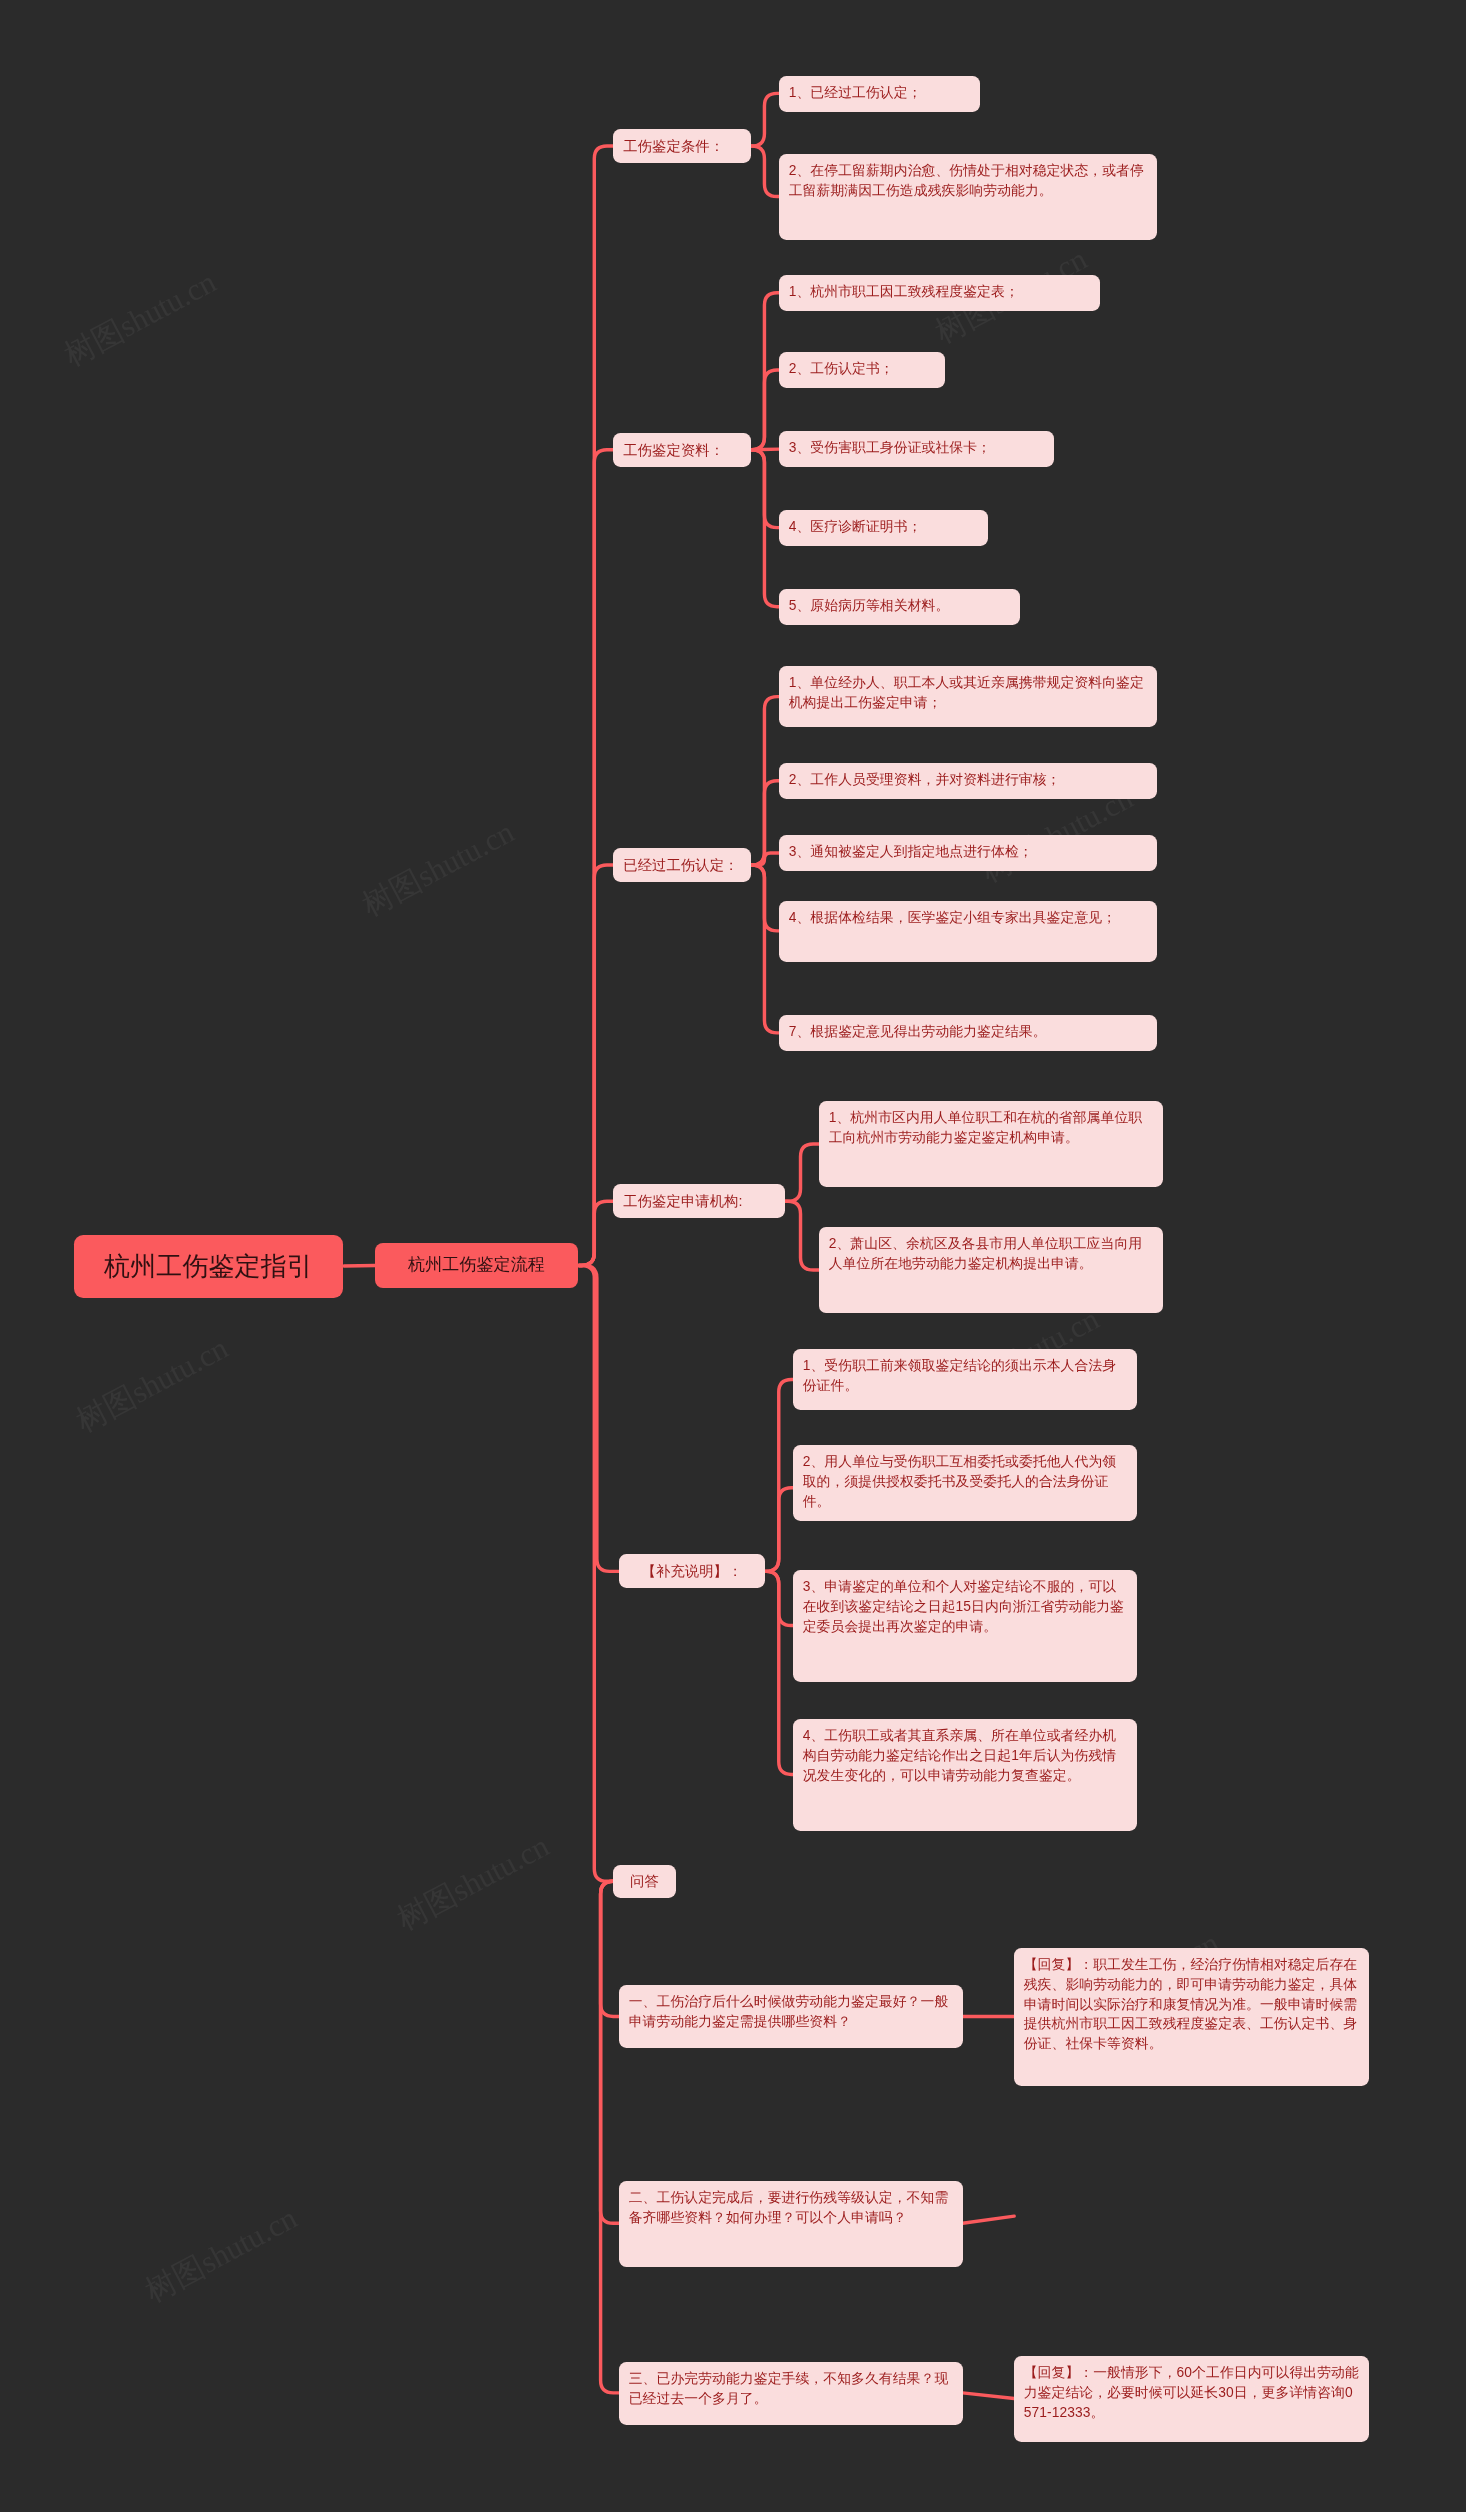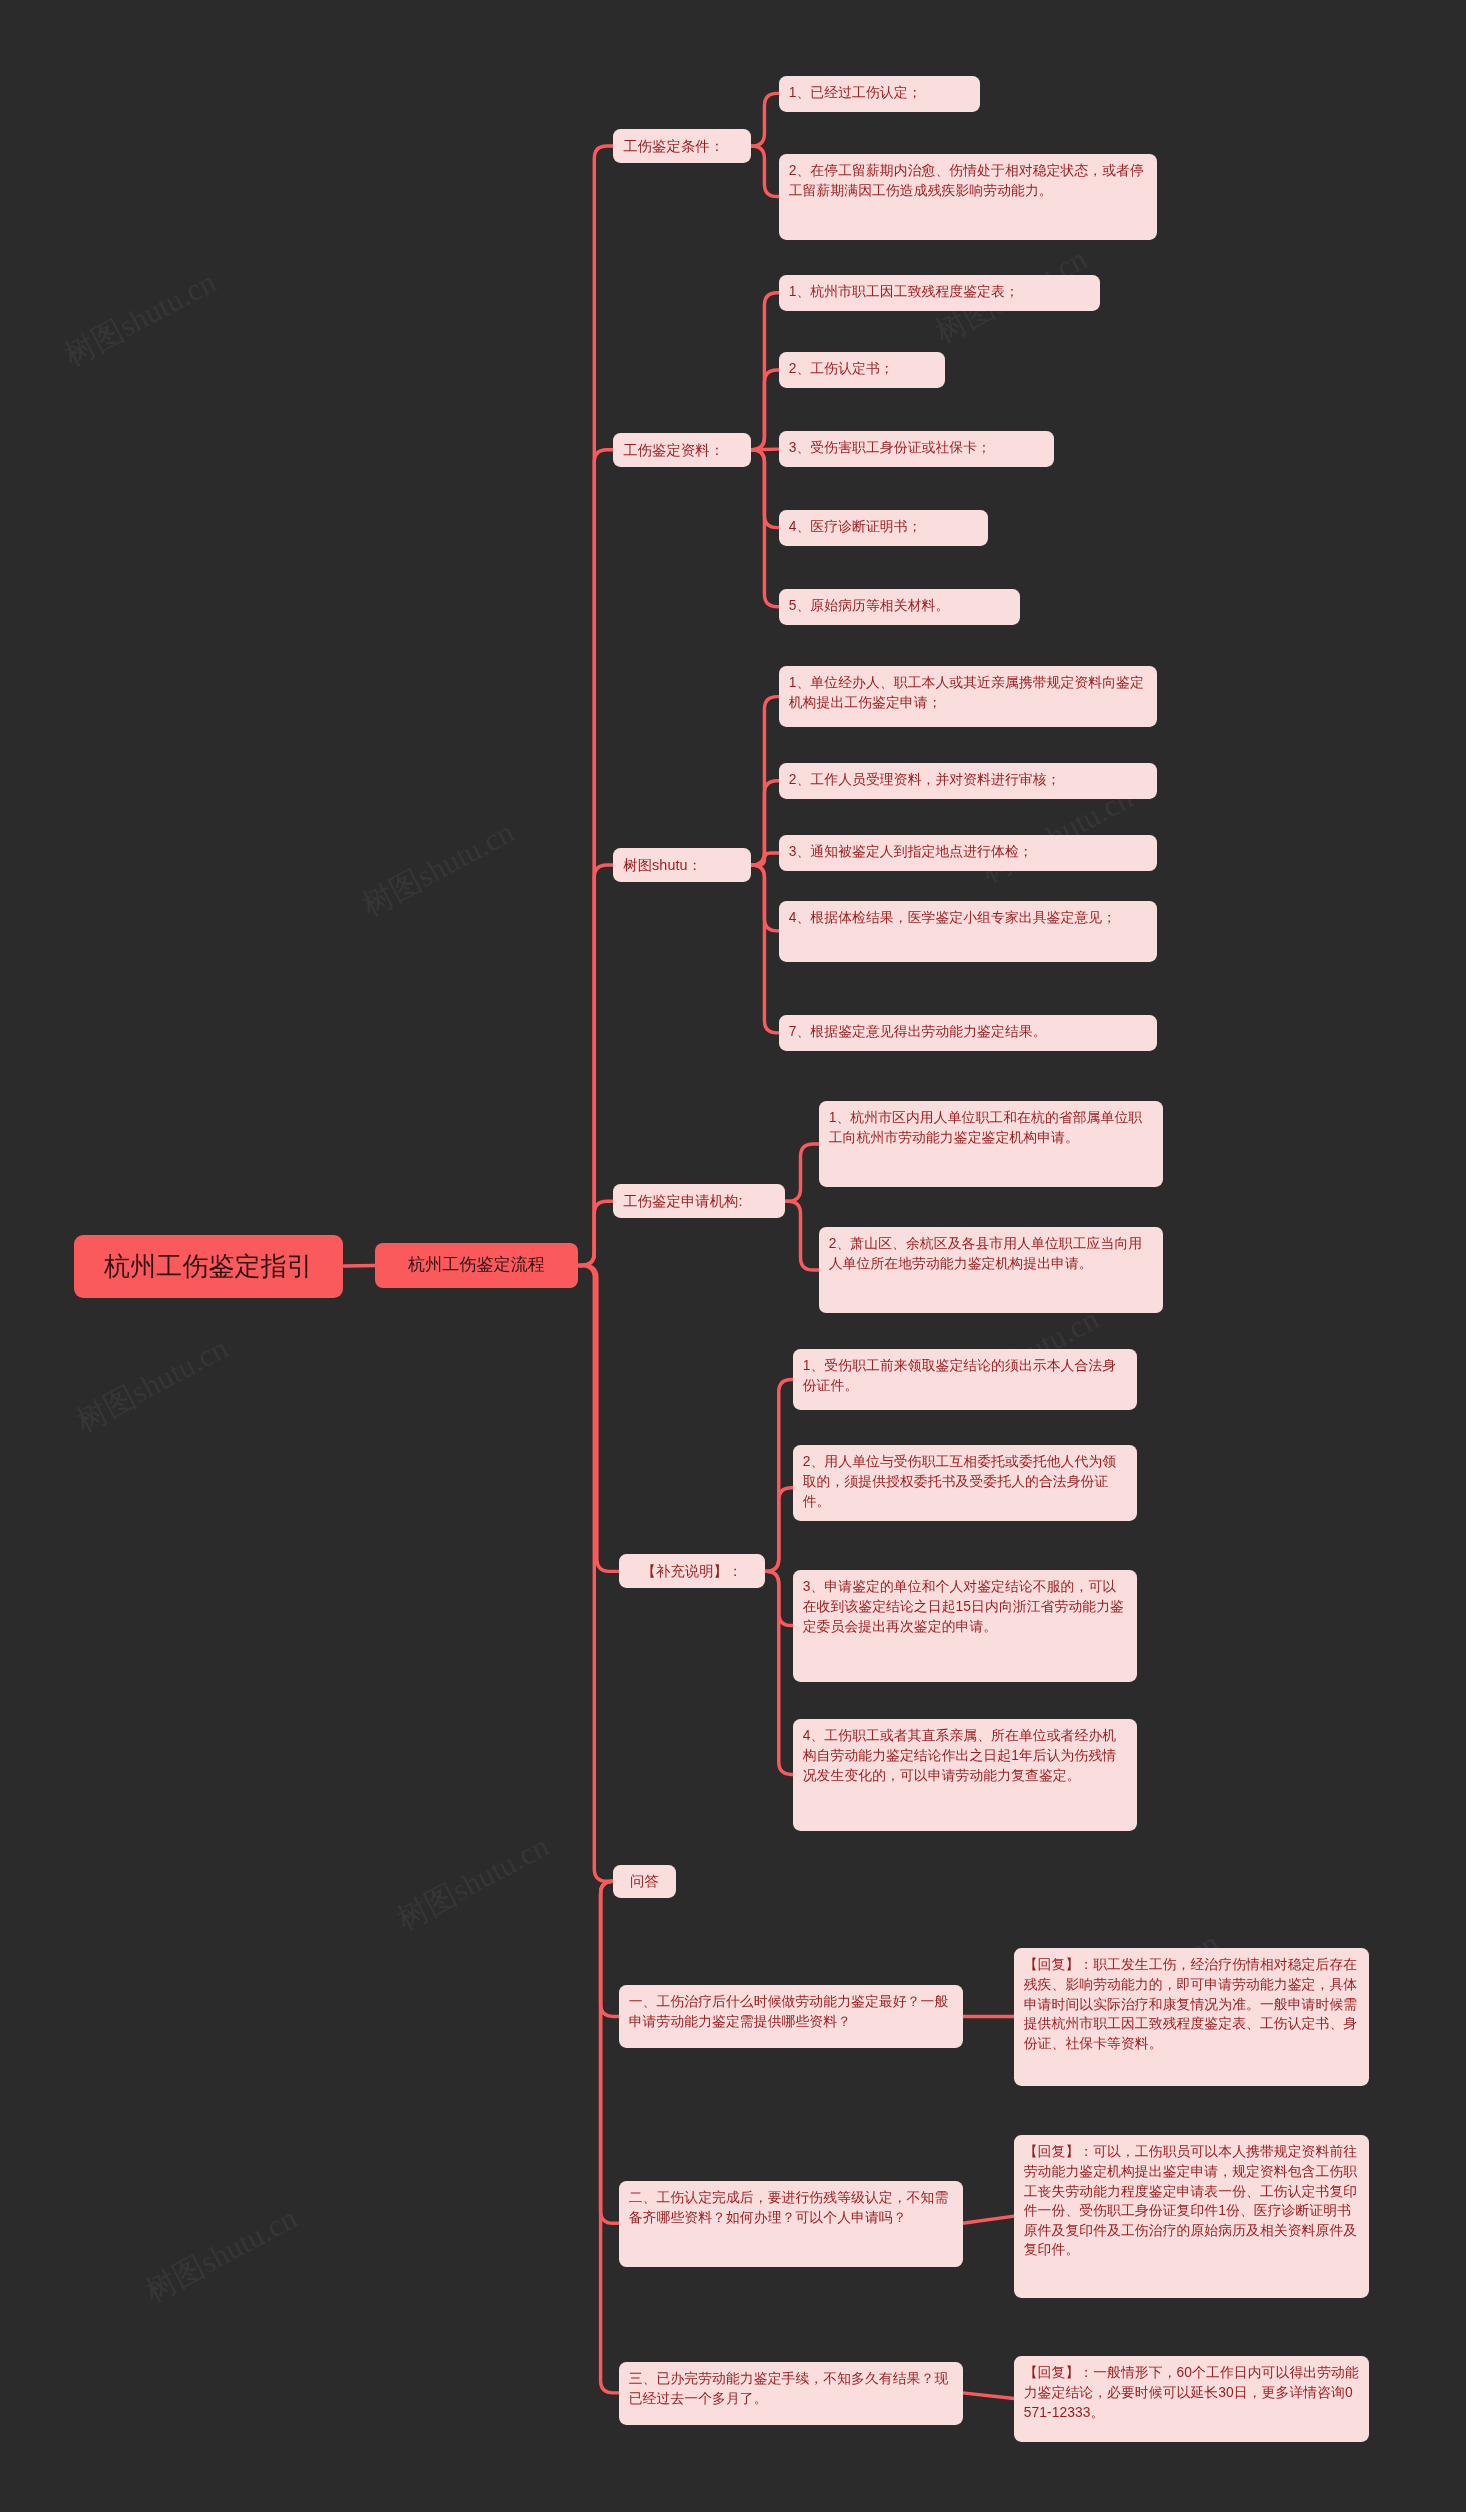--- a/index.html
+++ b/index.html
@@ -173,21 +173,21 @@
     <span class="txt">3、受伤害职工身份证或社保卡；</span>
   </div>
   <div class="node lvl3" style="left:779px; top:510px; width:209px; height:36px;">
     <span class="txt">4、医疗诊断证明书；</span>
   </div>
   <div class="node lvl3" style="left:779px; top:589px; width:241px; height:36px;">
     <span class="txt">5、原始病历等相关材料。</span>
   </div>
 
   <div class="node lvl2" style="left:613px; top:848px; width:138px; height:34px;">
-    <span class="txt">树图shutu：</span>
+    <span class="txt">已经过工伤认定：</span>
   </div>
   <div class="node lvl3" style="left:779px; top:666px; width:378px; height:61px;">
     <span class="txt">1、单位经办人、职工本人或其近亲属携带规定资料向鉴定机构提出工伤鉴定申请；</span>
   </div>
   <div class="node lvl3" style="left:779px; top:763px; width:378px; height:36px;">
     <span class="txt">2、工作人员受理资料，并对资料进行审核；</span>
   </div>
   <div class="node lvl3" style="left:779px; top:835px; width:378px; height:36px;">
     <span class="txt">3、通知被鉴定人到指定地点进行体检；</span>
   </div>
@@ -231,23 +231,20 @@
   <div class="node qa" style="left:619px; top:1985px; width:344px; height:63px;">
     <span class="txt">一、工伤治疗后什么时候做劳动能力鉴定最好？一般申请劳动能力鉴定需提供哪些资料？</span>
   </div>
   <div class="node qa" style="left:1014px; top:1948px; width:355px; height:138px;">
     <span class="txt">【回复】：职工发生工伤，经治疗伤情相对稳定后存在残疾、影响劳动能力的，即可申请劳动能力鉴定，具体申请时间以实际治疗和康复情况为准。一般申请时候需提供杭州市职工因工致残程度鉴定表、工伤认定书、身份证、社保卡等资料。</span>
   </div>
 
   <div class="node qa" style="left:619px; top:2181px; width:344px; height:86px;">
     <span class="txt">二、工伤认定完成后，要进行伤残等级认定，不知需备齐哪些资料？如何办理？可以个人申请吗？</span>
   </div>
-  <div class="node qa" style="left:1014px; top:2135px; width:355px; height:163px;">
-    <span class="txt">【回复】：可以，工伤职员可以本人携带规定资料前往劳动能力鉴定机构提出鉴定申请，规定资料包含工伤职工丧失劳动能力程度鉴定申请表一份、工伤认定书复印件一份、受伤职工身份证复印件1份、医疗诊断证明书原件及复印件及工伤治疗的原始病历及相关资料原件及复印件。</span>
-  </div>
 
   <div class="node qa" style="left:619px; top:2362px; width:344px; height:63px;">
     <span class="txt">三、已办完劳动能力鉴定手续，不知多久有结果？现已经过去一个多月了。</span>
   </div>
   <div class="node qa" style="left:1014px; top:2356px; width:355px; height:86px;">
     <span class="txt">【回复】：一般情形下，60个工作日内可以得出劳动能力鉴定结论，必要时候可以延长30日，更多详情咨询0571-12333。</span>
   </div>
 
 </div>
 

